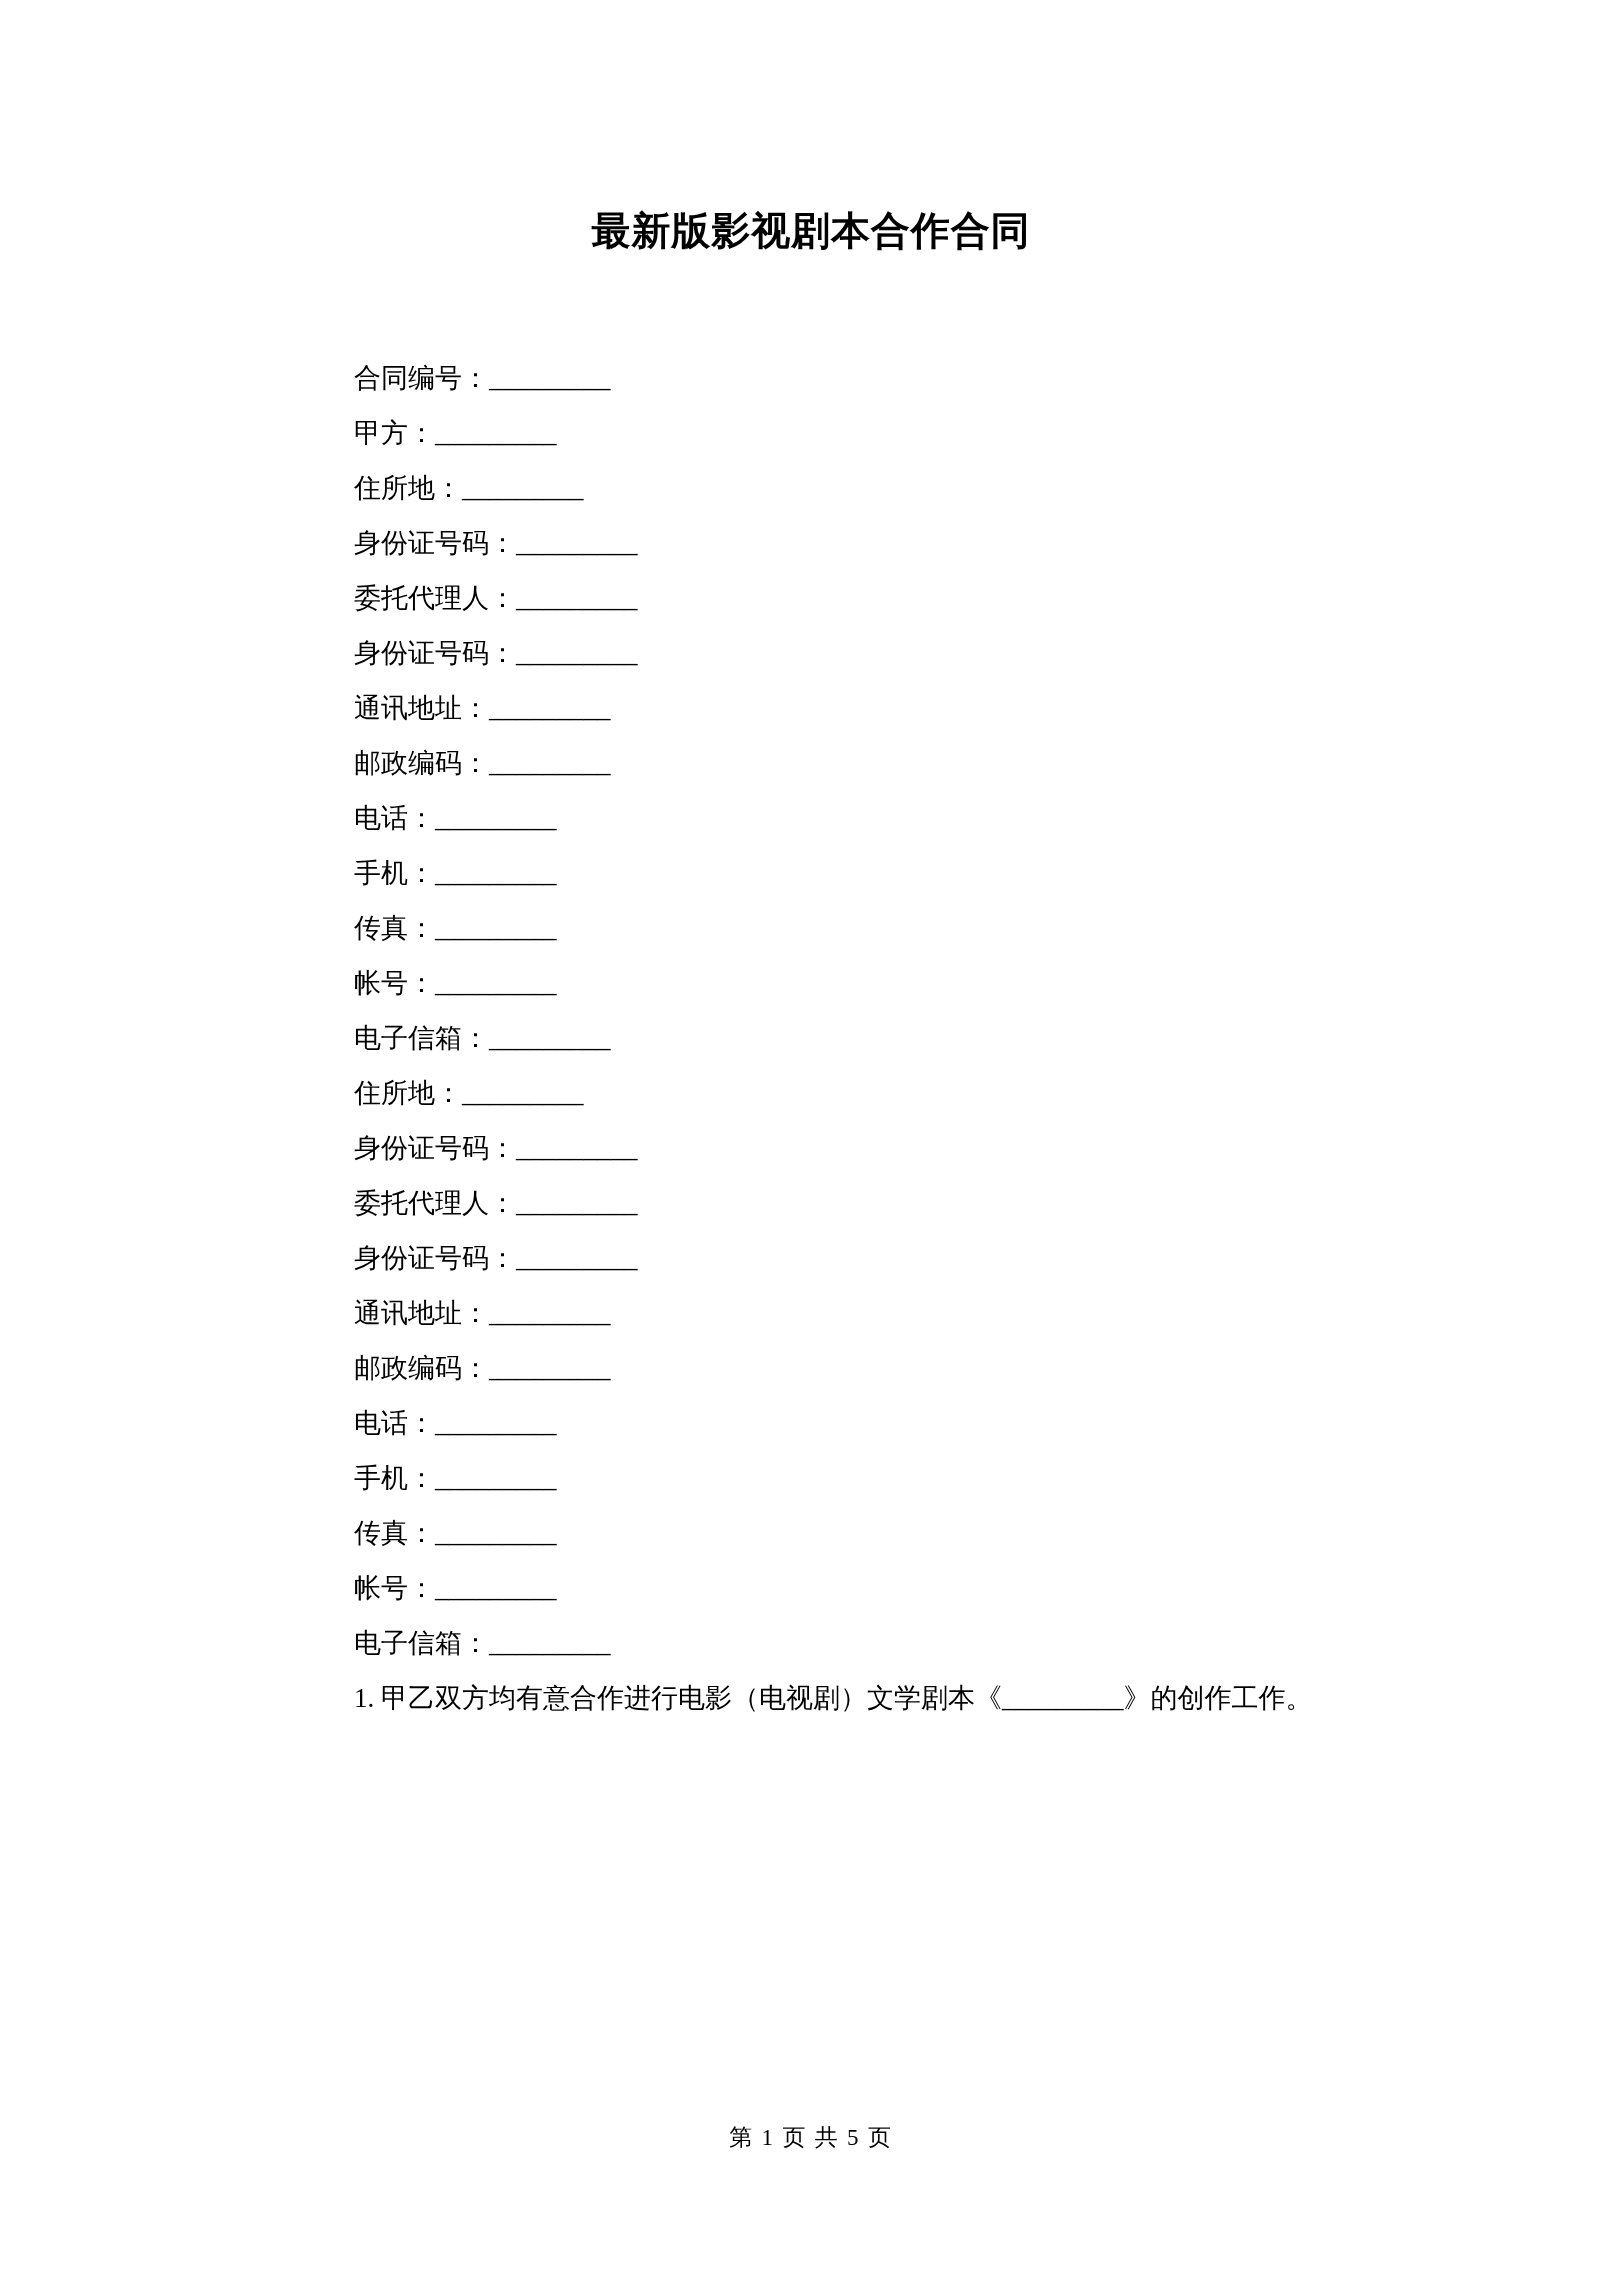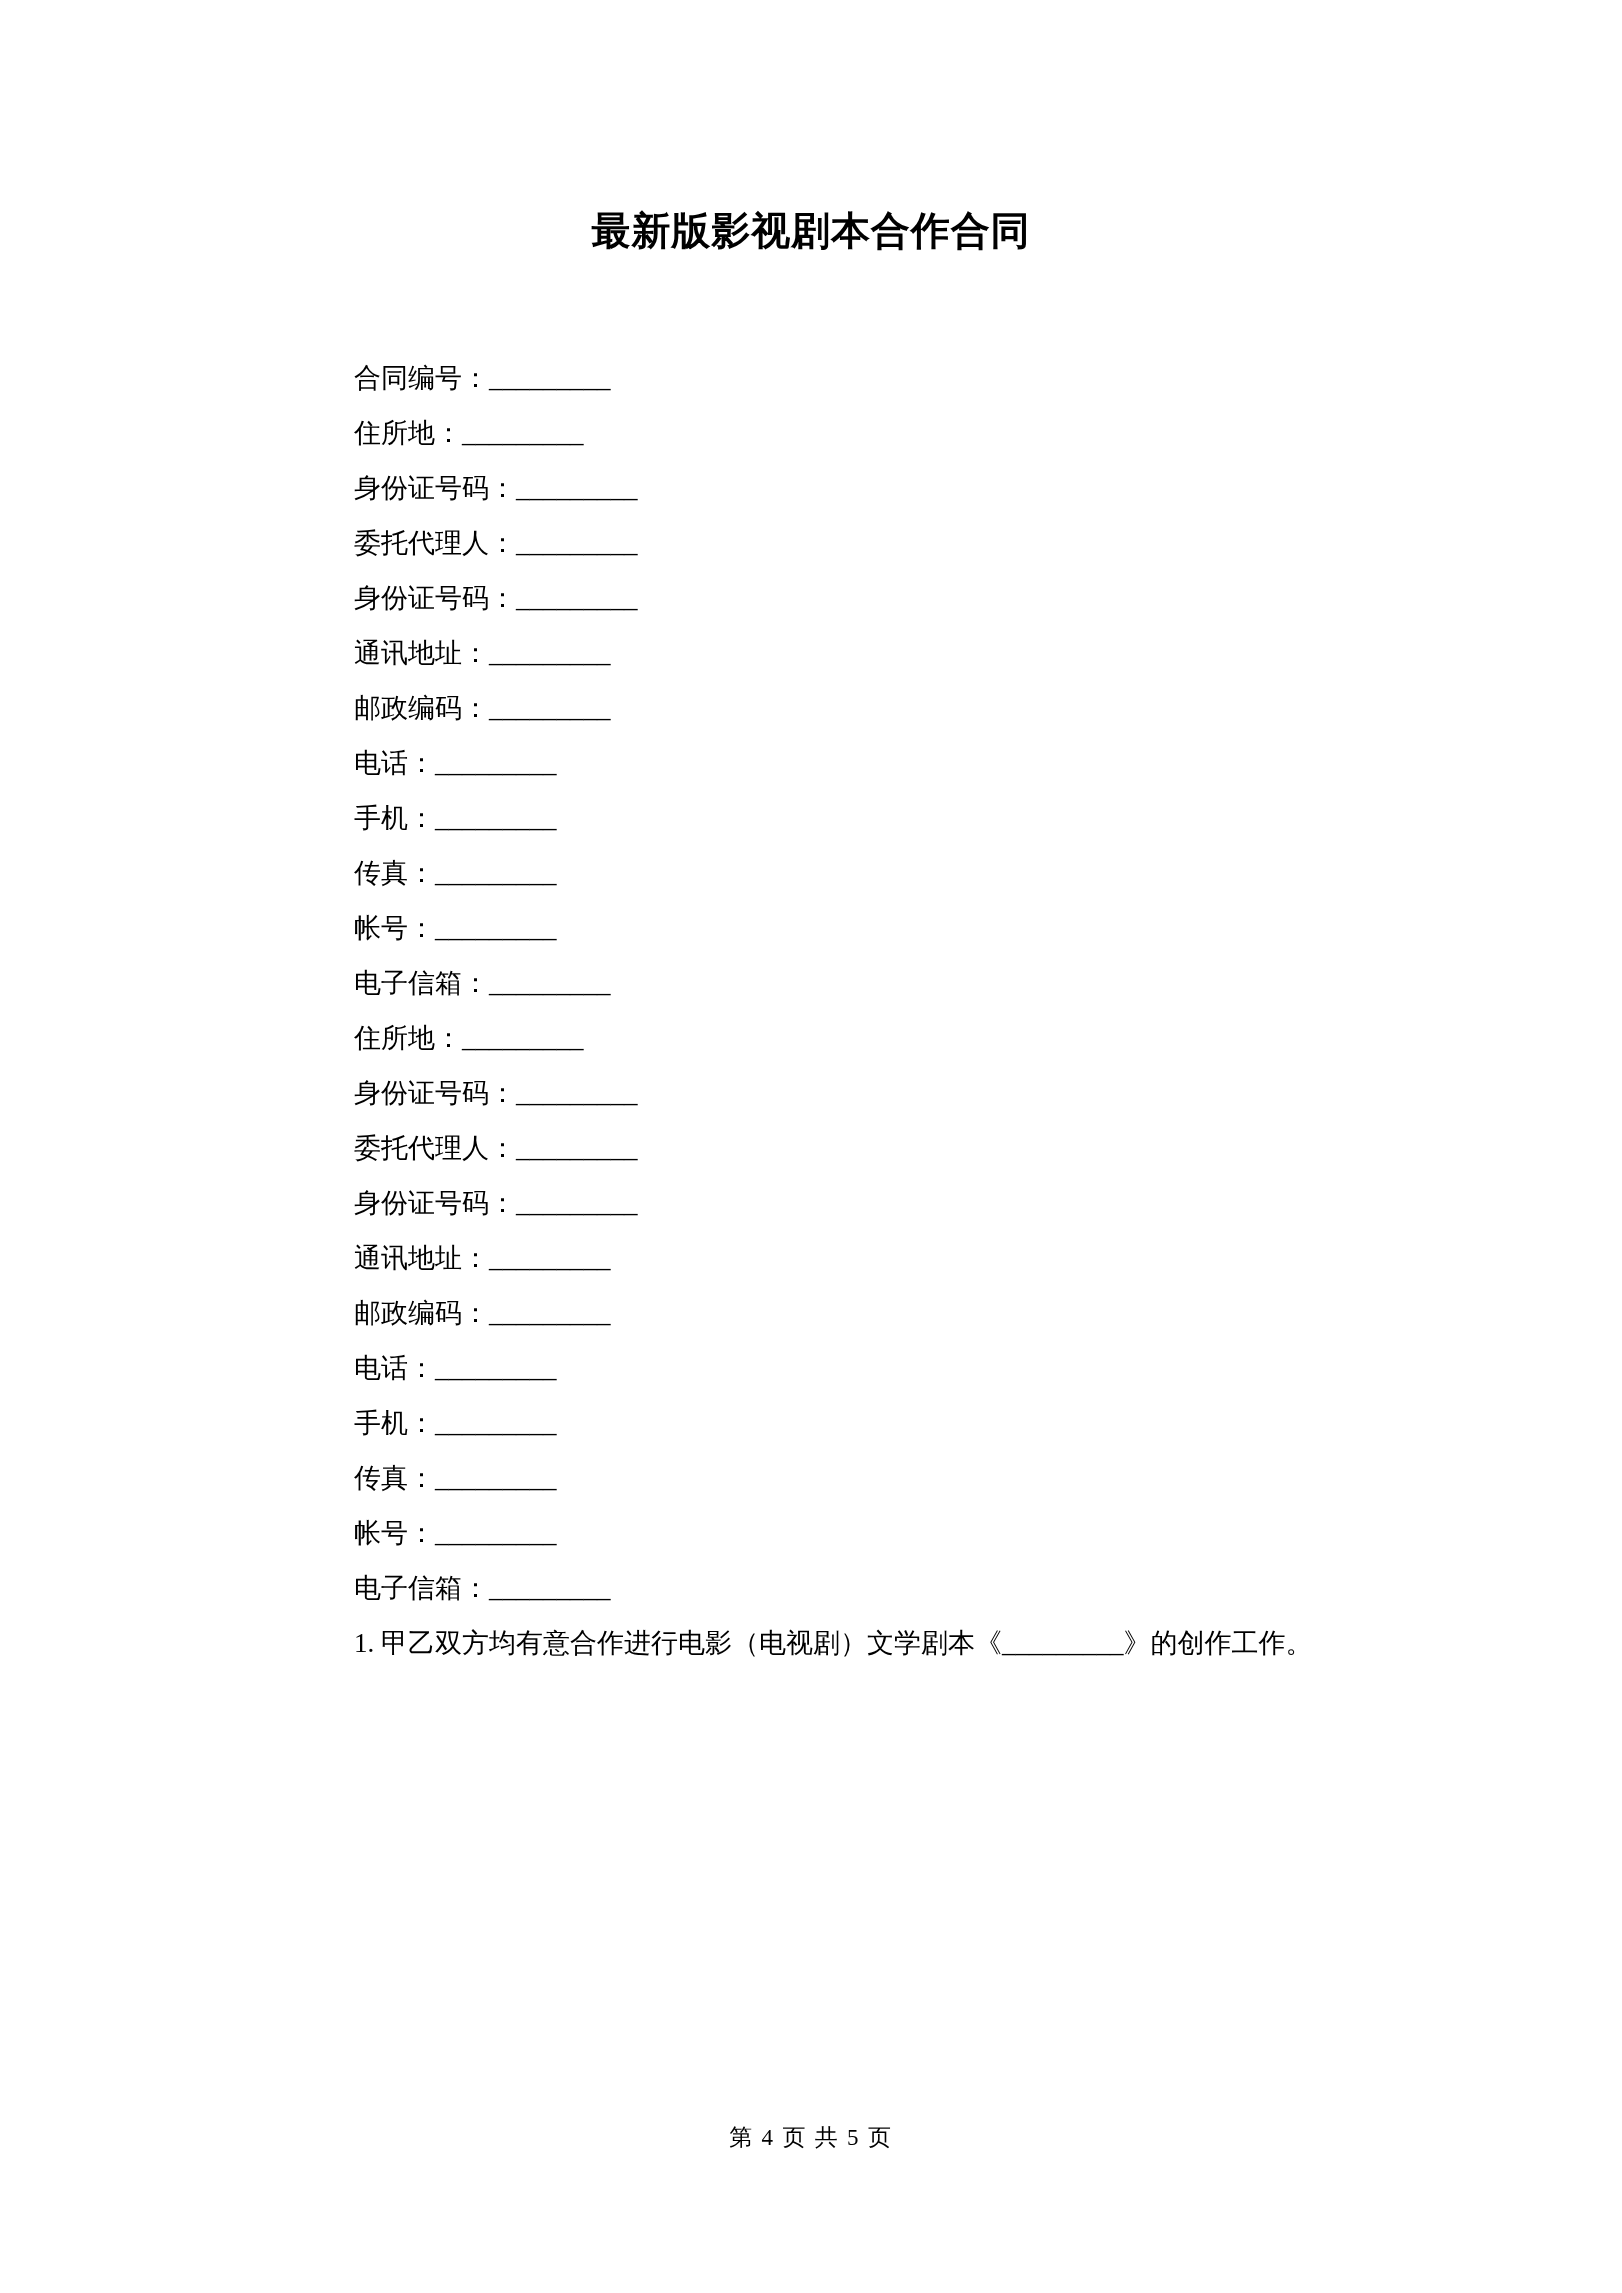--- a/index.html
+++ b/index.html
@@ -61,20 +61,21 @@
 </style>
 </head>
 <body>
 
 <div class="page">
 
   <h1 class="doc-title">最新版影视剧本合作合同</h1>
 
   <div class="body-block">
     <p class="line">合同编号：_________</p>
+    <p class="line">甲方：_________</p>
     <p class="line">住所地：_________</p>
     <p class="line">身份证号码：_________</p>
     <p class="line">委托代理人：_________</p>
     <p class="line">身份证号码：_________</p>
     <p class="line">通讯地址：_________</p>
     <p class="line">邮政编码：_________</p>
     <p class="line">电话：_________</p>
     <p class="line">手机：_________</p>
     <p class="line">传真：_________</p>
     <p class="line">帐号：_________</p>
@@ -86,16 +87,16 @@
     <p class="line">通讯地址：_________</p>
     <p class="line">邮政编码：_________</p>
     <p class="line">电话：_________</p>
     <p class="line">手机：_________</p>
     <p class="line">传真：_________</p>
     <p class="line">帐号：_________</p>
     <p class="line">电子信箱：_________</p>
     <p class="clause">1. 甲乙双方均有意合作进行电影（电视剧）文学剧本《_________》的创作工作。</p>
   </div>
 
-  <div class="footer">第 4 页 共 5 页</div>
+  <div class="footer">第 1 页 共 5 页</div>
 
 </div>
 
 
 </body></html>

